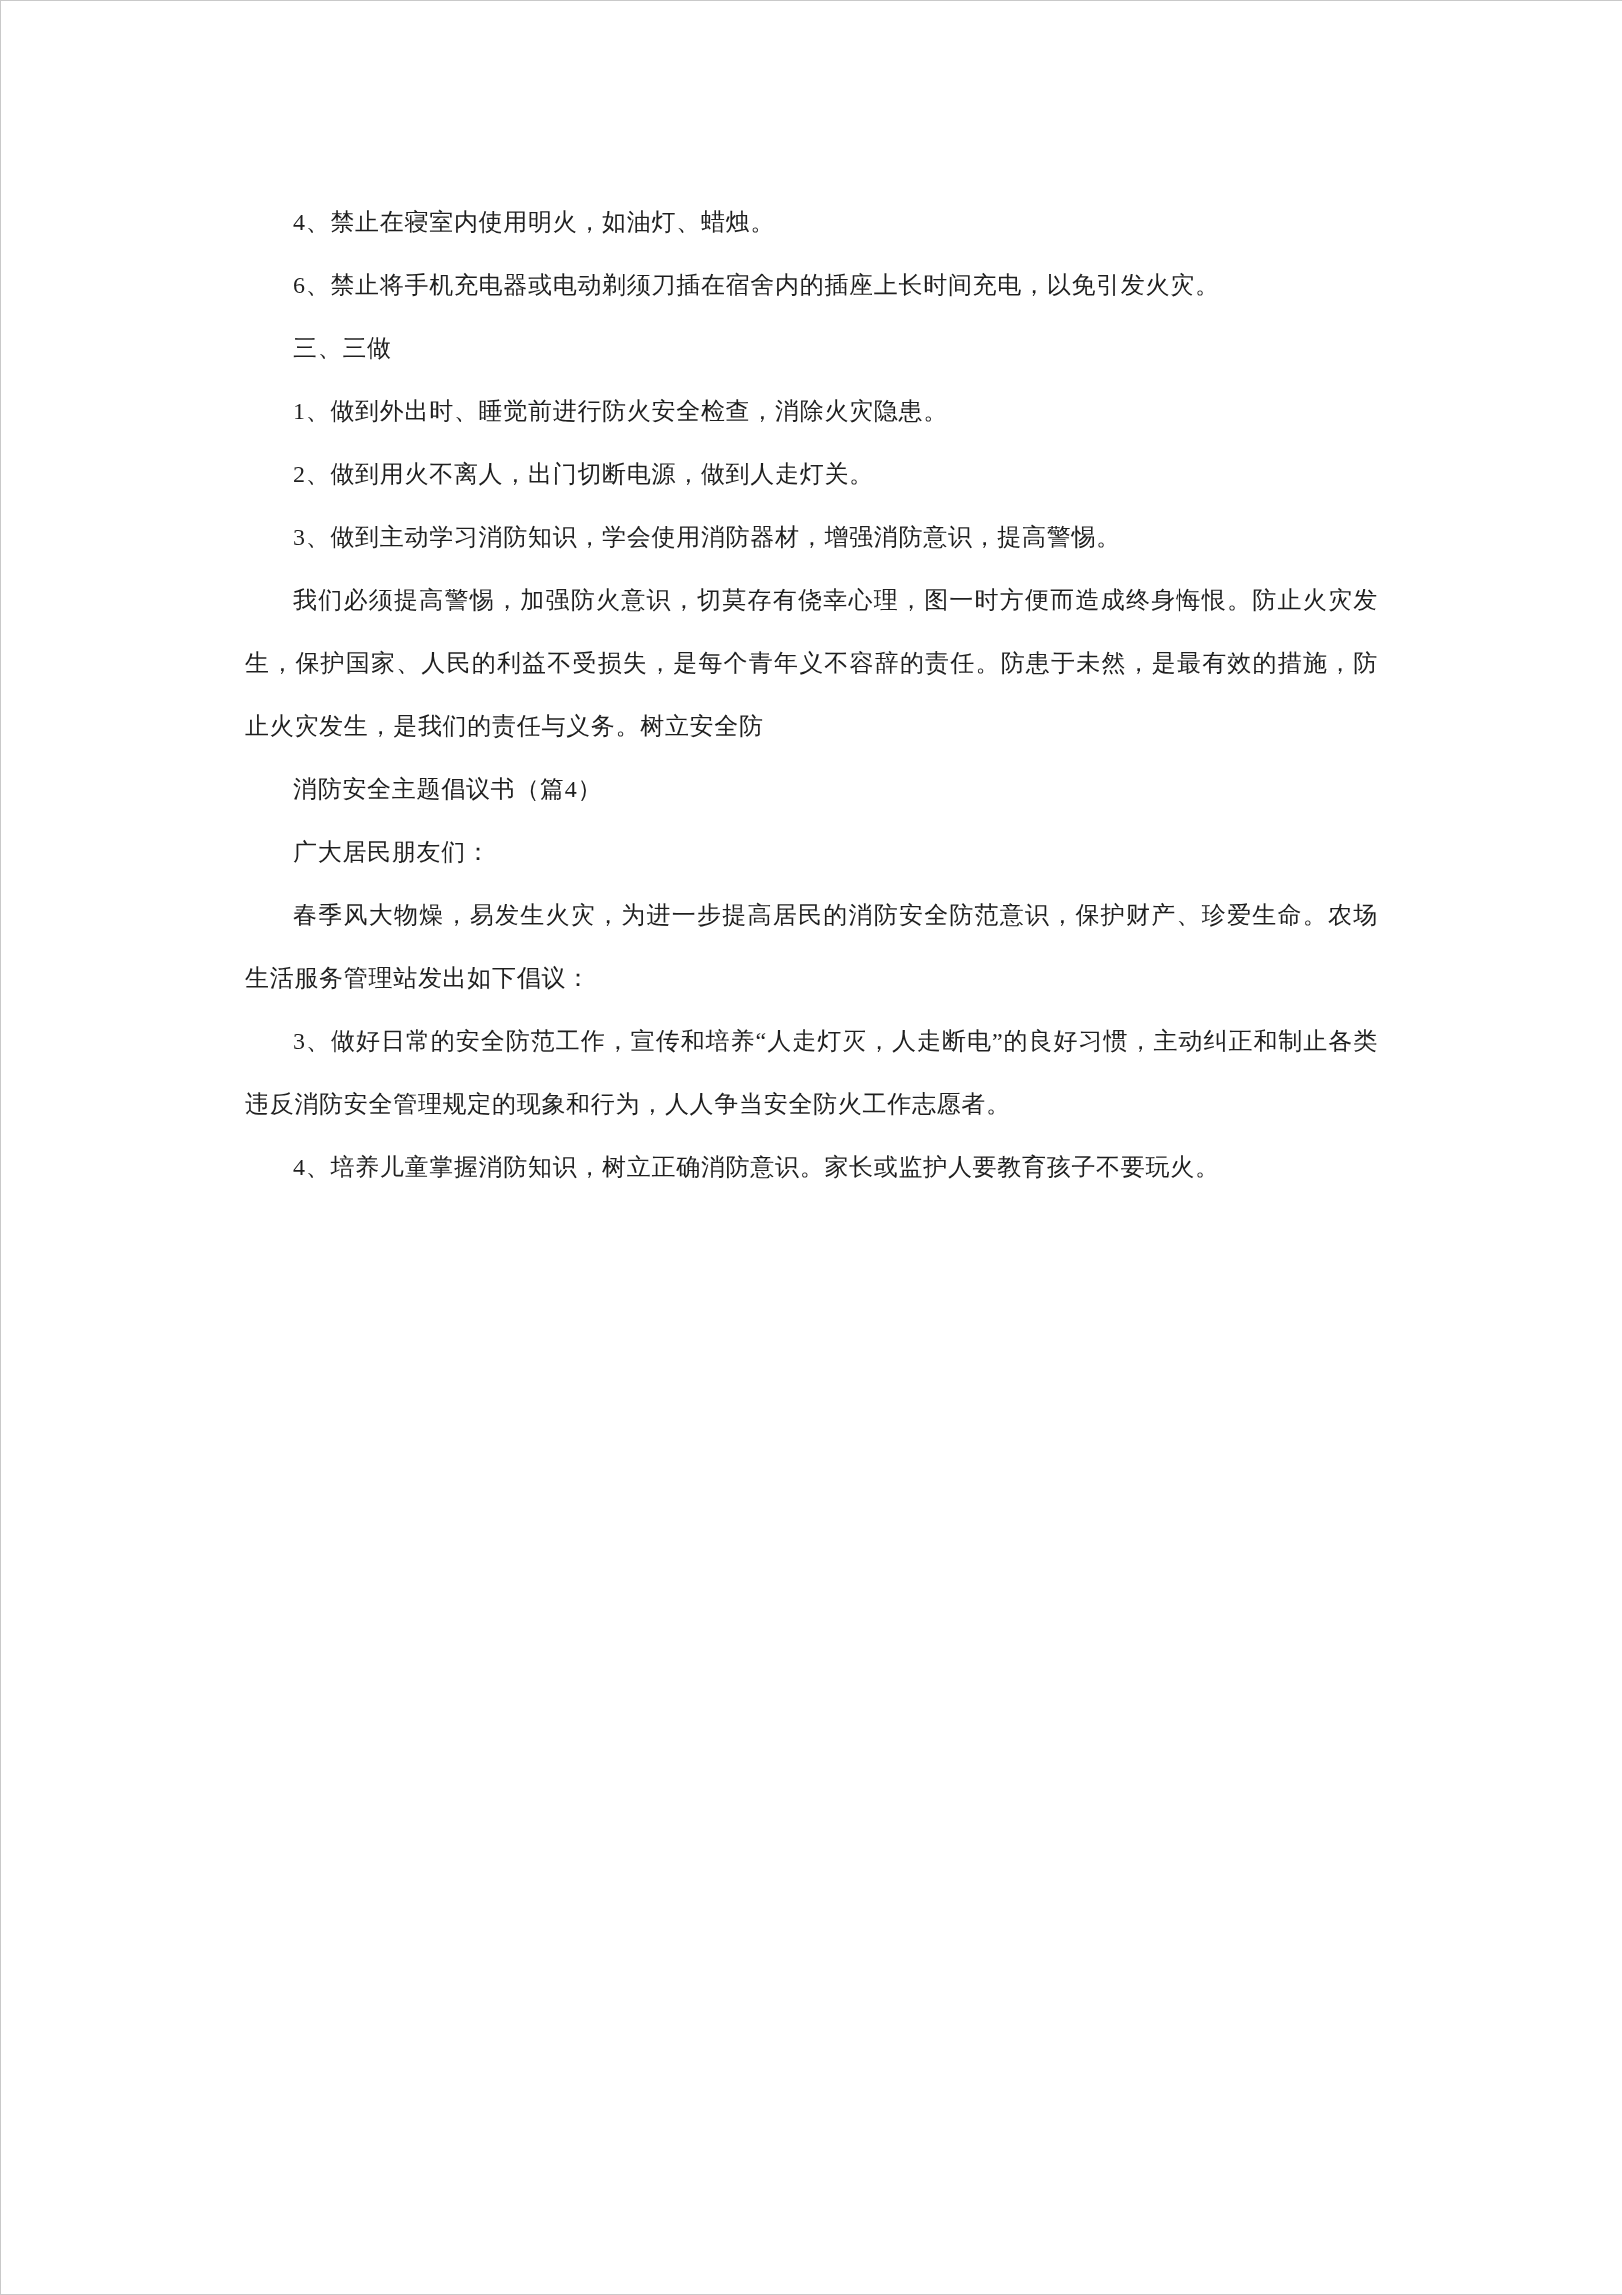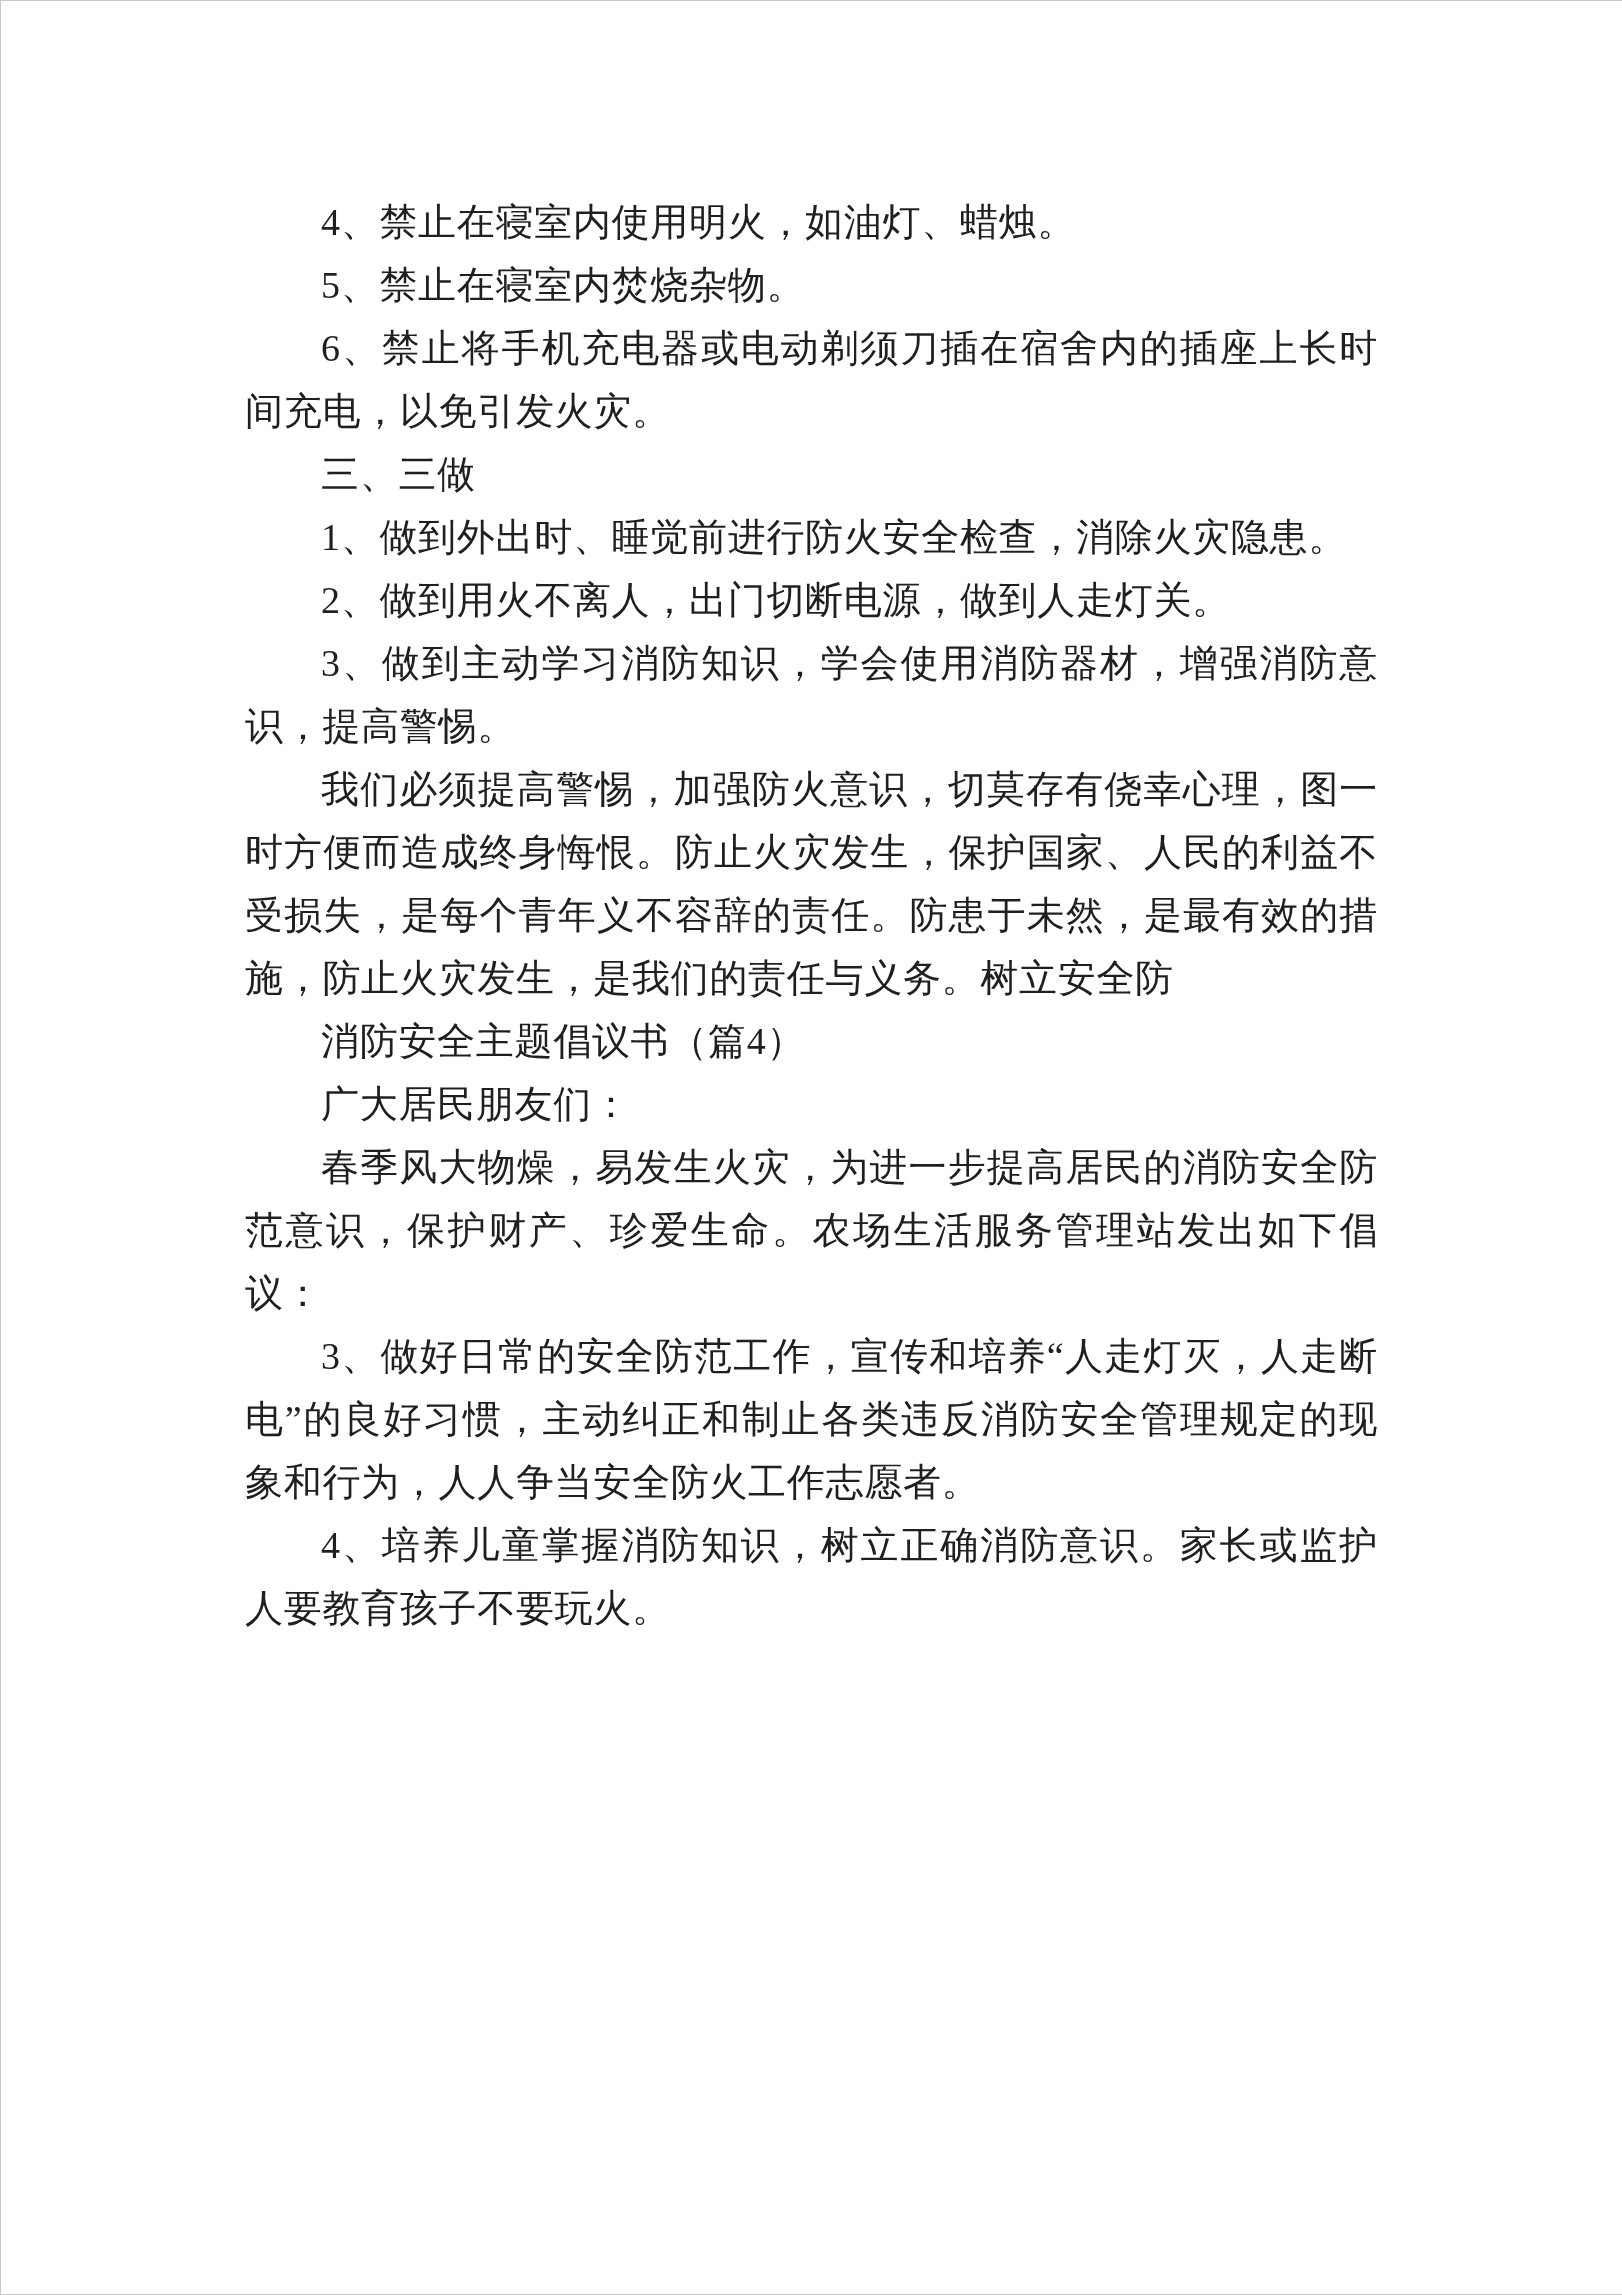--- a/index.html
+++ b/index.html
@@ -18,36 +18,35 @@
     border: 1.3px solid #c9c9c9;
     padding: 190px 244px 131px 244px;
     overflow: hidden;
   }
   .content {
     width: 100%;
   }
   .para {
     margin: 0;
     font-family: "Liberation Serif", "DejaVu Serif", serif;
-    font-size: 38px;
+    font-size: 24px;
     line-height: 63px;
     color: #1f1f1f;
     text-indent: 2em;
     text-align: justify;
     letter-spacing: 0.7px;
     word-break: break-all;
   }
 </style>
 </head>
 <body>
 
 <div class="page">
   <div class="content">
       <p class="para">4、禁止在寝室内使用明火，如油灯、蜡烛。</p>
-      <p class="para">5、禁止在寝室内焚烧杂物。</p>
       <p class="para">6、禁止将手机充电器或电动剃须刀插在宿舍内的插座上长时间充电，以免引发火灾。</p>
       <p class="para">三、三做</p>
       <p class="para">1、做到外出时、睡觉前进行防火安全检查，消除火灾隐患。</p>
       <p class="para">2、做到用火不离人，出门切断电源，做到人走灯关。</p>
       <p class="para">3、做到主动学习消防知识，学会使用消防器材，增强消防意识，提高警惕。</p>
       <p class="para">我们必须提高警惕，加强防火意识，切莫存有侥幸心理，图一时方便而造成终身悔恨。防止火灾发生，保护国家、人民的利益不受损失，是每个青年义不容辞的责任。防患于未然，是最有效的措施，防止火灾发生，是我们的责任与义务。树立安全防</p>
       <p class="para">消防安全主题倡议书（篇4）</p>
       <p class="para">广大居民朋友们：</p>
       <p class="para">春季风大物燥，易发生火灾，为进一步提高居民的消防安全防范意识，保护财产、珍爱生命。农场生活服务管理站发出如下倡议：</p>
       <p class="para">3、做好日常的安全防范工作，宣传和培养“人走灯灭，人走断电”的良好习惯，主动纠正和制止各类违反消防安全管理规定的现象和行为，人人争当安全防火工作志愿者。</p>

